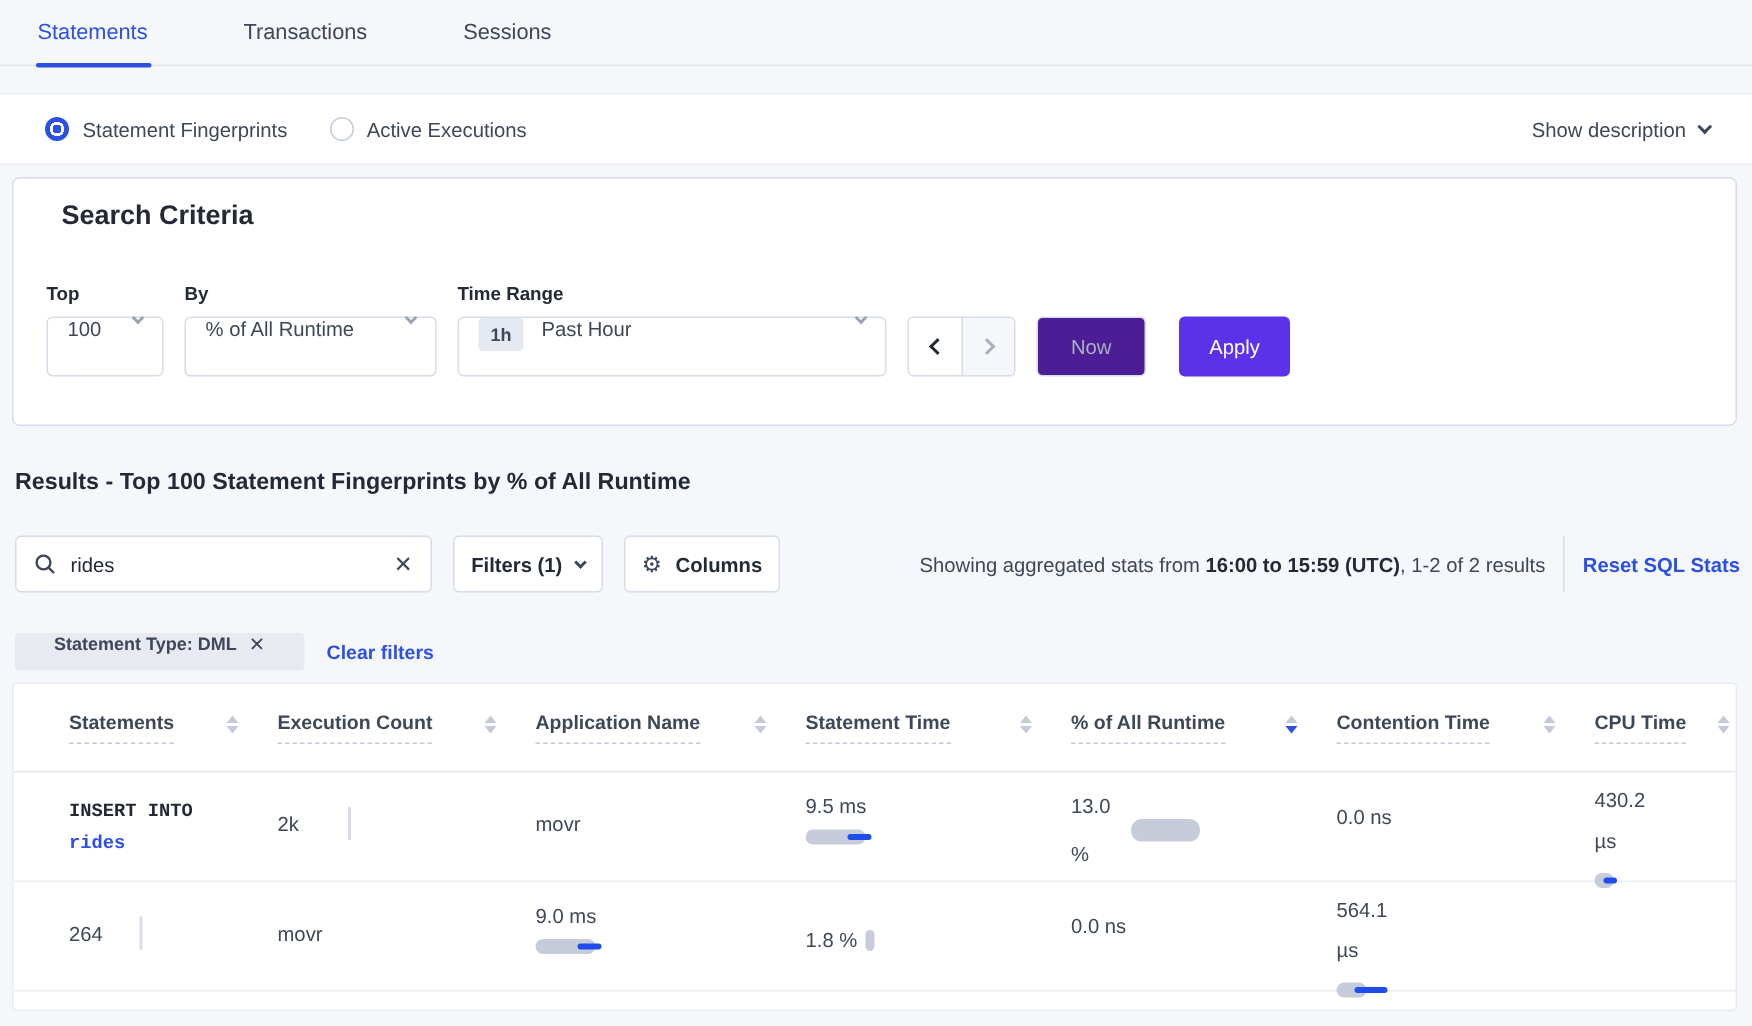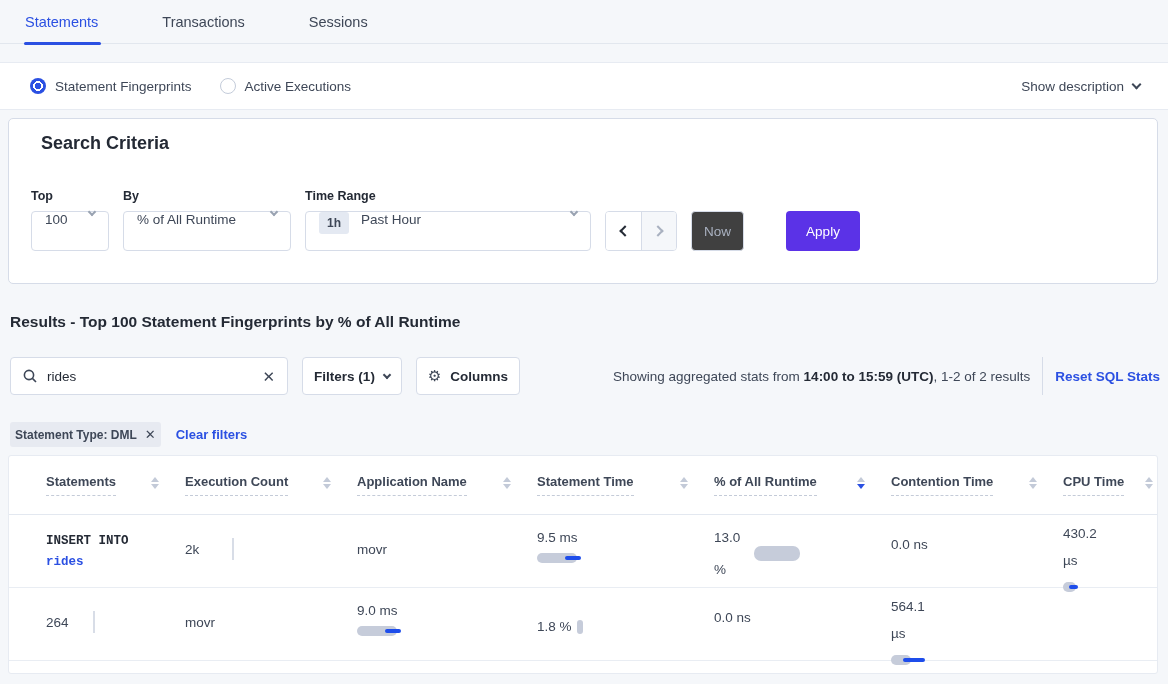--- a/index.html
+++ b/index.html
@@ -34,42 +34,42 @@
   .field-label{font-size:12.5px;font-weight:bold;color:var(--text-dark);margin-bottom:8px;display:block}
   .select{height:40px;border:1px solid var(--border);border-radius:4px;background:#fff;display:flex;align-items:flex-start;padding:0 13px;cursor:pointer;color:var(--text-body)}
   .select .chev{margin-left:auto;border-color:#9AA3B2}
   .badge-1h{background:var(--badge-bg);border-radius:3px;font-size:12px;font-weight:bold;color:var(--text-body);padding:4px 8px;margin-right:12px}
   .arrow-group{position:absolute;top:92px;left:596px;display:flex;border:1px solid var(--border);border-radius:4px;overflow:hidden;height:40px;background:#fff}
   .arrow-btn{width:35px;height:100%;display:flex;align-items:center;justify-content:center;cursor:pointer;background:#fff}
   .arrow-btn + .arrow-btn{border-left:1px solid var(--border)}
   .arrow-btn.disabled{background:var(--page-bg)}
   .chev-left{width:8px;height:8px;border-left:2.5px solid var(--text-dark);border-bottom:2.5px solid var(--text-dark);transform:rotate(45deg);margin-left:3px}
   .chev-right{width:8px;height:8px;border-right:2.5px solid var(--text-muted);border-top:2.5px solid var(--text-muted);transform:rotate(45deg);margin-right:3px}
-  .now-btn{position:absolute;top:92px;left:682px;width:53px;height:40px;border:1px solid var(--border);border-radius:4px;background:#404040;color:var(--text-muted);display:flex;align-items:center;justify-content:center;cursor:pointer}
+  .now-btn{position:absolute;top:92px;left:682px;width:73px;height:40px;border:1px solid var(--border);border-radius:4px;background:#4c1d95;color:var(--text-muted);display:flex;align-items:center;justify-content:center;cursor:pointer}
   .apply-btn{position:absolute;top:92px;left:777px;width:74px;height:40px;border:none;border-radius:4px;background:var(--apply-purple);color:#fff;font-weight:normal;font-size:13.5px;display:flex;align-items:center;justify-content:center;cursor:pointer}
 
   
   .results-heading{position:absolute;top:313px;left:10px;font-size:15.5px;font-weight:bold;color:var(--text-dark)}
   .controls-row{position:absolute;top:357px;left:10px;width:1150px;height:38px}
   .search-box{position:absolute;left:0;top:0;width:278px;height:38px;background:#fff;border:1px solid var(--border);border-radius:4px;display:flex;align-items:center;padding:0 12px;gap:10px}
   .search-box input{border:none;outline:none;flex:1;font-size:13.5px;color:var(--text-dark);font-family:inherit;background:transparent}
   .clear-x{color:#3E4757;font-size:15px;cursor:pointer;line-height:1}
   .btn{position:absolute;top:0;height:38px;background:#fff;border:1px solid var(--border);border-radius:4px;display:flex;align-items:center;justify-content:center;gap:9px;font-weight:bold;color:var(--text-dark);font-size:13.5px;cursor:pointer}
   .filters-btn{left:292px;width:100px}
   .columns-btn{left:406px;width:104px}
   .gear{font-size:15px;font-weight:normal;color:var(--text-body)}
   .stats-group{position:absolute;right:0;top:0;height:38px;display:flex;align-items:center;gap:12px}
   .stats-text{color:var(--text-body)}
   .stats-text b{color:var(--text-dark)}
   .v-divider{width:1px;height:38px;background:var(--border)}
   .link{color:var(--accent-blue);font-weight:bold;cursor:pointer}
 
   
   .chip-row{position:absolute;top:422px;left:10px;display:flex;align-items:center;gap:15px}
-  .chip{background:var(--chip-bg);border-radius:3px;height:25px;display:flex;align-items:center;gap:8px;padding:0 5px;font-size:12px;font-weight:bold;color:var(--text-body)}
+  .chip{background:var(--chip-bg);border-radius:3px;height:25px;display:flex;align-items:flex-start;gap:8px;padding:0 26px;font-size:12px;font-weight:bold;color:var(--text-body)}
   .chip .x{cursor:pointer;font-size:13px}
   .clear-filters{font-size:13px}
 
   
   .table-card{position:absolute;top:455px;left:8px;width:1150px;height:219px;background:#fff;border:1px solid var(--border-light);border-radius:3px;overflow:hidden}
   .t-header,.t-row{display:grid;grid-template-columns:139px 172px 180px 177px 177px 172px auto;padding-left:37px}
   .t-header{height:59px;border-bottom:1px solid #E3E8F0;align-items:center}
   .h-cell{display:flex;align-items:center;cursor:pointer;padding-right:26px}
   .h-cell.last{padding-right:4px}
   .h-label{font-size:13px;font-weight:bold;color:var(--text-body);border-bottom:1.5px dashed #C4CBD8;padding-bottom:6px}
@@ -174,21 +174,21 @@
   </div>
   <div class="btn filters-btn">
     <span>Filters (1)</span>
     <span class="chev small"></span>
   </div>
   <div class="btn columns-btn">
     <span class="gear">⚙</span>
     <span>Columns</span>
   </div>
   <div class="stats-group">
-    <span class="stats-text"><span>Showing aggregated stats from </span><b>14:00 to 15:59 (UTC)</b><span>, 1-2 of 2 results</span></span>
+    <span class="stats-text"><span>Showing aggregated stats from </span><b>16:00 to 15:59 (UTC)</b><span>, 1-2 of 2 results</span></span>
     <span class="v-divider"></span>
     <span class="link">Reset SQL Stats</span>
   </div>
 </div>
 
 <div class="chip-row">
   <div class="chip">
     <span>Statement Type: DML</span>
     <span class="x">✕</span>
   </div>

